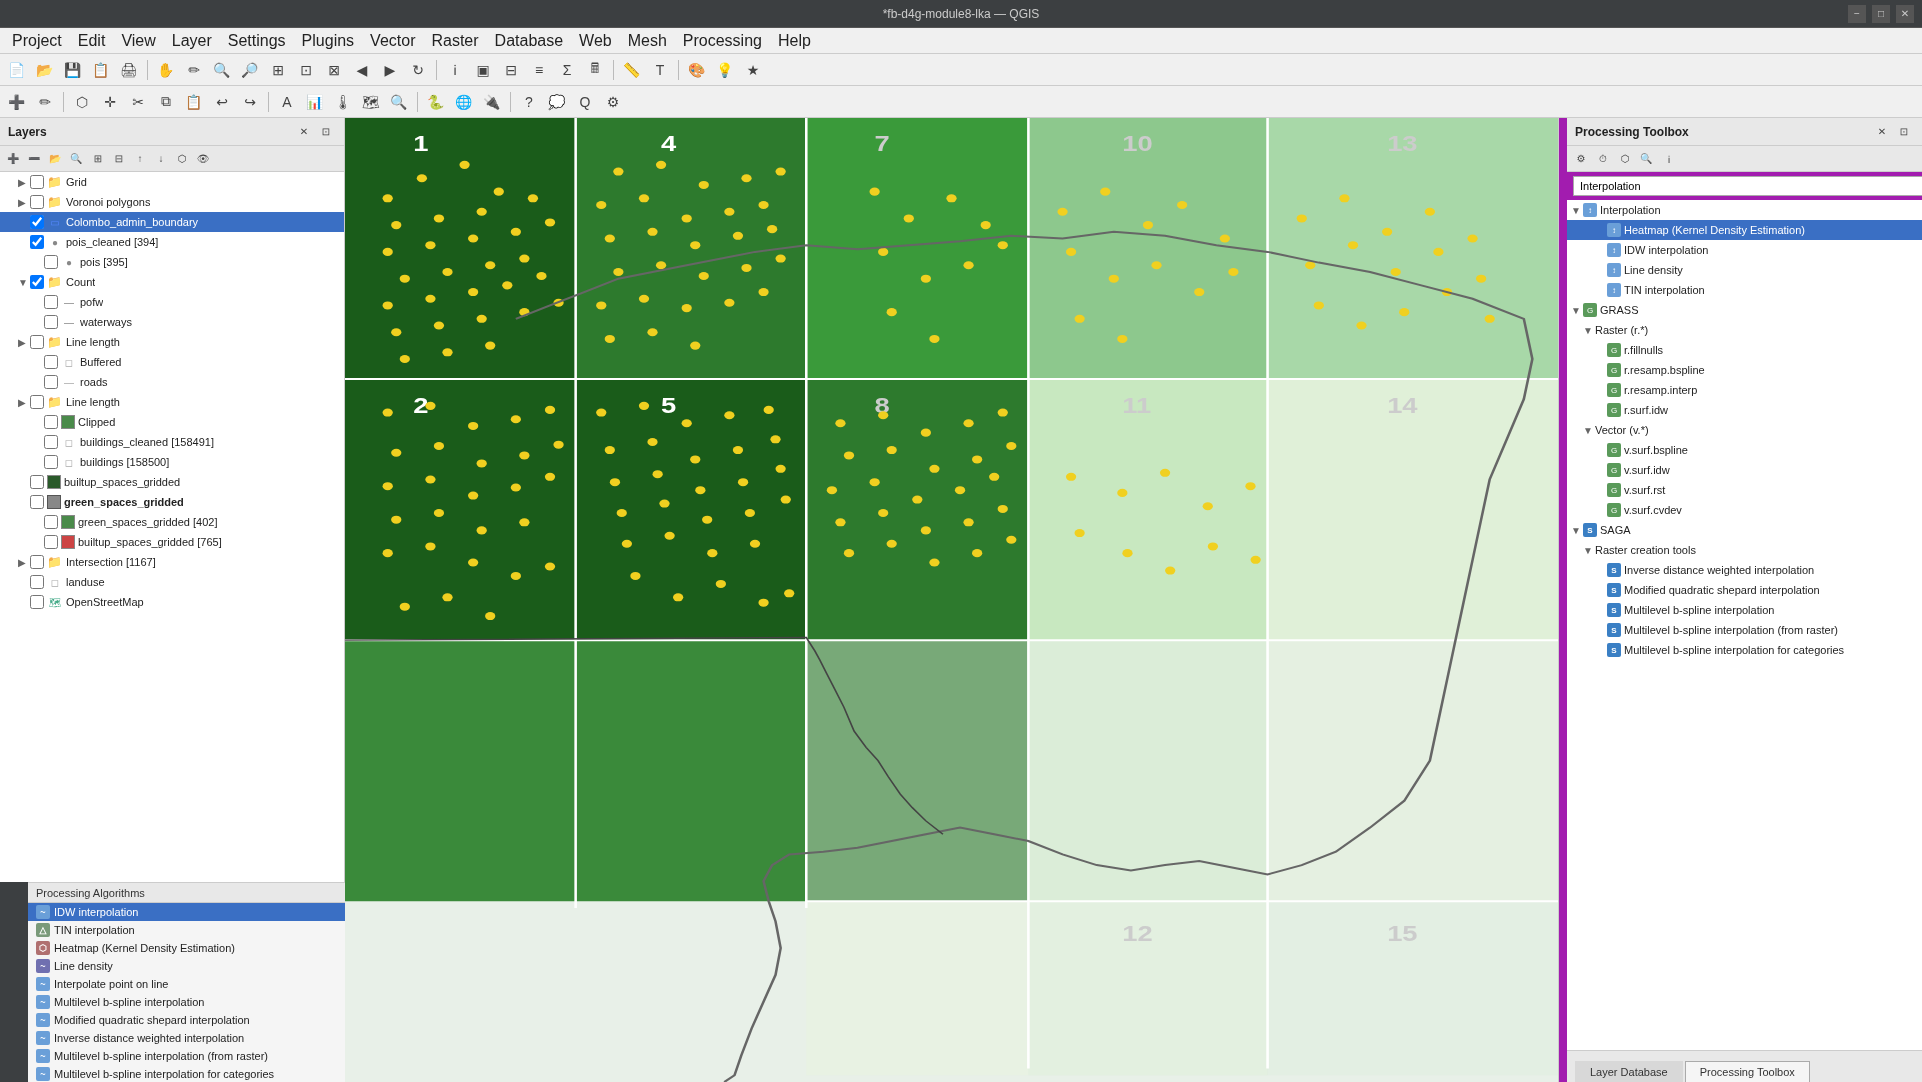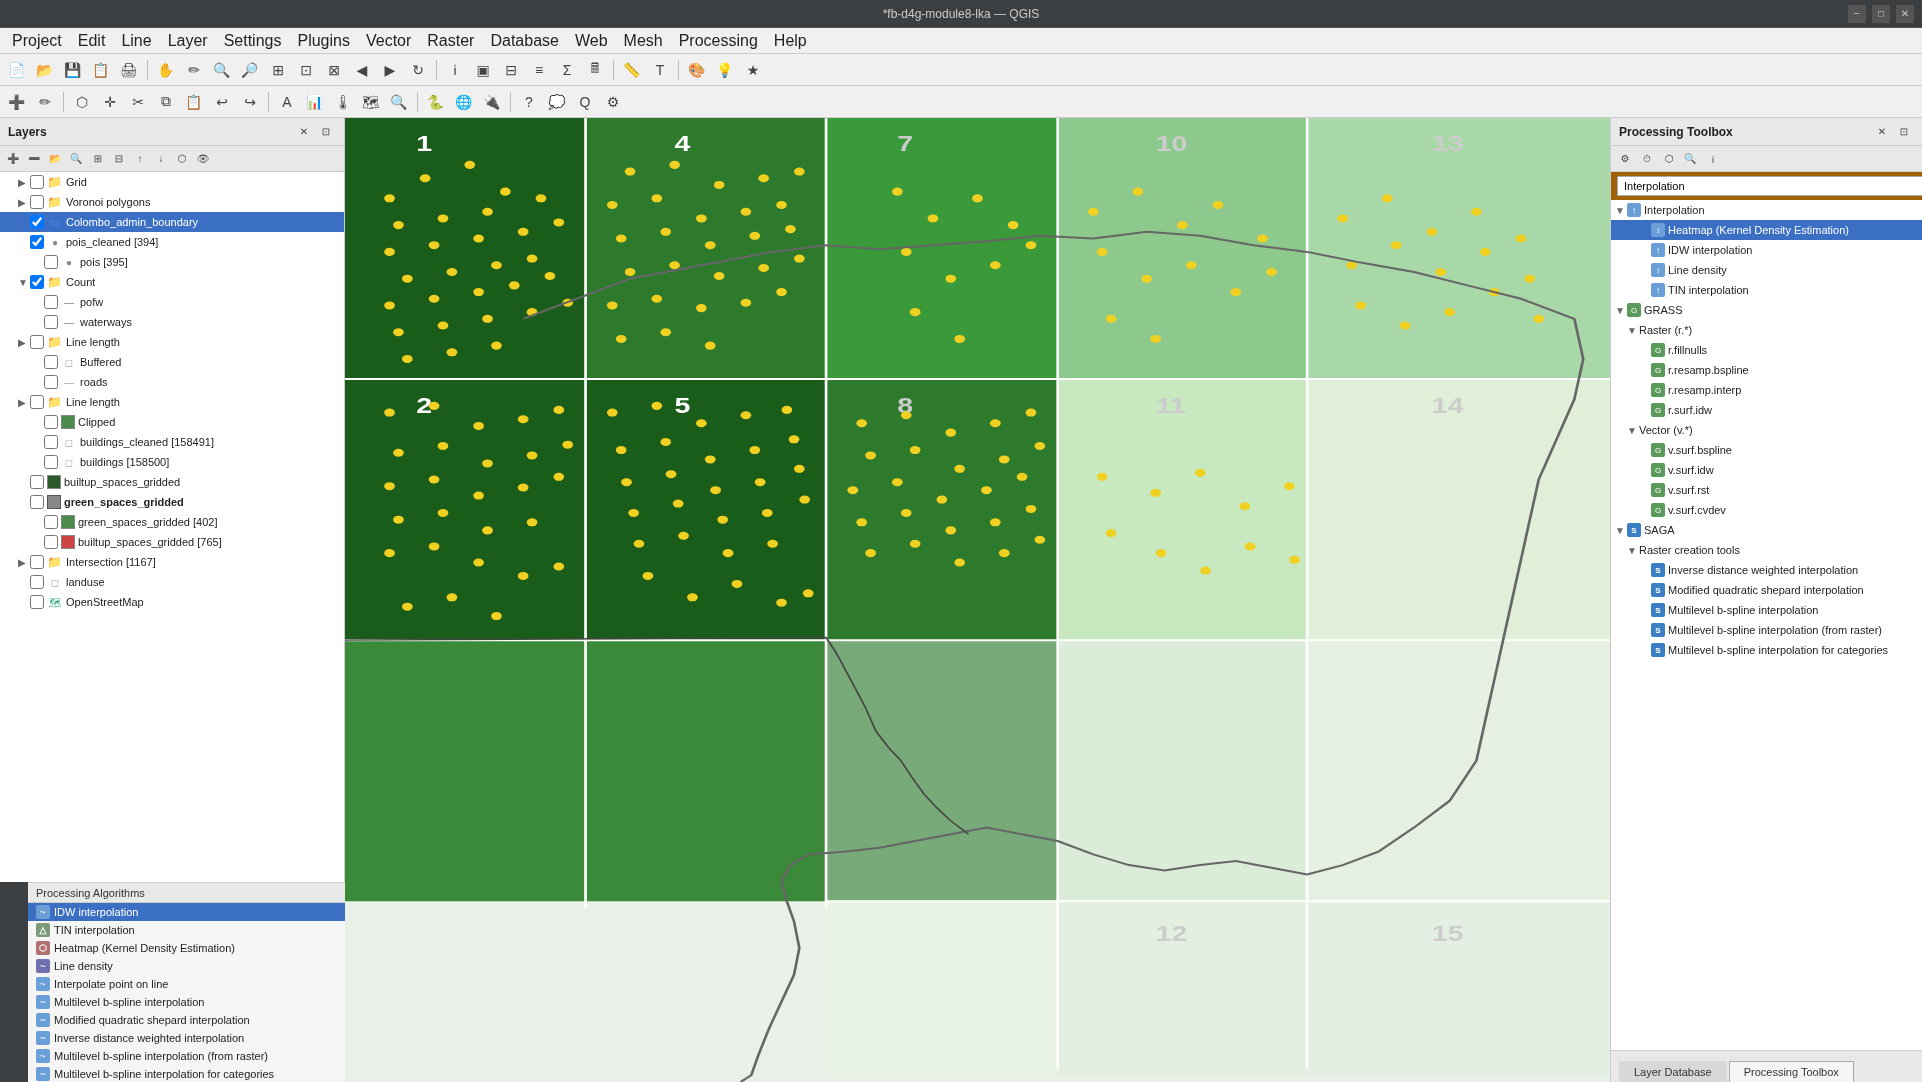--- a/index.html
+++ b/index.html
@@ -44,21 +44,21 @@
     #proc-bottom-list { overflow-y: auto; height: calc(200px - 20px); }
     .proc-item { display: flex; align-items: center; padding: 2px 8px; font-size: 11px; color: #222; cursor: pointer; min-height: 18px; }
     .proc-item.selected { background: #3a6fc4; color: #fff; }
     .proc-icon { width: 14px; height: 14px; margin-right: 4px; flex-shrink: 0; border-radius: 2px; display: inline-flex; align-items: center; justify-content: center; font-size: 9px; color: #fff; font-weight: bold; }
     .proc-icon-interp { background: #6a9fd8; }
 
     
     #map-area { flex: 1; background: #a8c896; position: relative; overflow: hidden; }
 
     
-    #right-panel { width: 312px; background: #a16207; border-left: 1px solid #ccc; display: flex; flex-direction: column; }
+    #right-panel { width: 364px; background: #a21caf; border-left: 1px solid #ccc; display: flex; flex-direction: column; padding-left: 8px; }
     #right-header { height: 28px; background: #e8e8e8; display: flex; align-items: center; padding: 0 8px; font-weight: bold; font-size: 12px; color: #222; border-bottom: 1px solid #ccc; justify-content: space-between; }
     #right-toolbar { height: 26px; background: #e8e8e8; display: flex; align-items: center; padding: 0 4px; gap: 2px; border-bottom: 1px solid #ccc; }
     #search-box { width: 100%; margin: 4px 6px; }
     #search-box input { width: 100%; padding: 3px 6px; font-size: 11px; border: 1px solid #aaa; background: #fff; }
     #tree-area { flex: 1; overflow-y: auto; background: #fff; }
     .tree-item { display: flex; align-items: center; padding: 2px 4px; font-size: 11px; color: #222; cursor: pointer; min-height: 20px; }
     .tree-item.selected { background: #3a6fc4; color: #fff; }
     .tree-item.selected .tree-label { color: #fff; }
     .tree-indent1 { padding-left: 16px; }
     .tree-indent2 { padding-left: 28px; }
@@ -93,21 +93,21 @@
   <div class="win-controls">
     <button class="win-btn">−</button>
     <button class="win-btn">□</button>
     <button class="win-btn">✕</button>
   </div>
 </div>
 
 <div id="menubar">
   <span>Project</span>
   <span>Edit</span>
-  <span>Line</span>
+  <span>View</span>
   <span>Layer</span>
   <span>Settings</span>
   <span>Plugins</span>
   <span>Vector</span>
   <span>Raster</span>
   <span>Database</span>
   <span>Web</span>
   <span>Mesh</span>
   <span>Processing</span>
   <span>Help</span>

